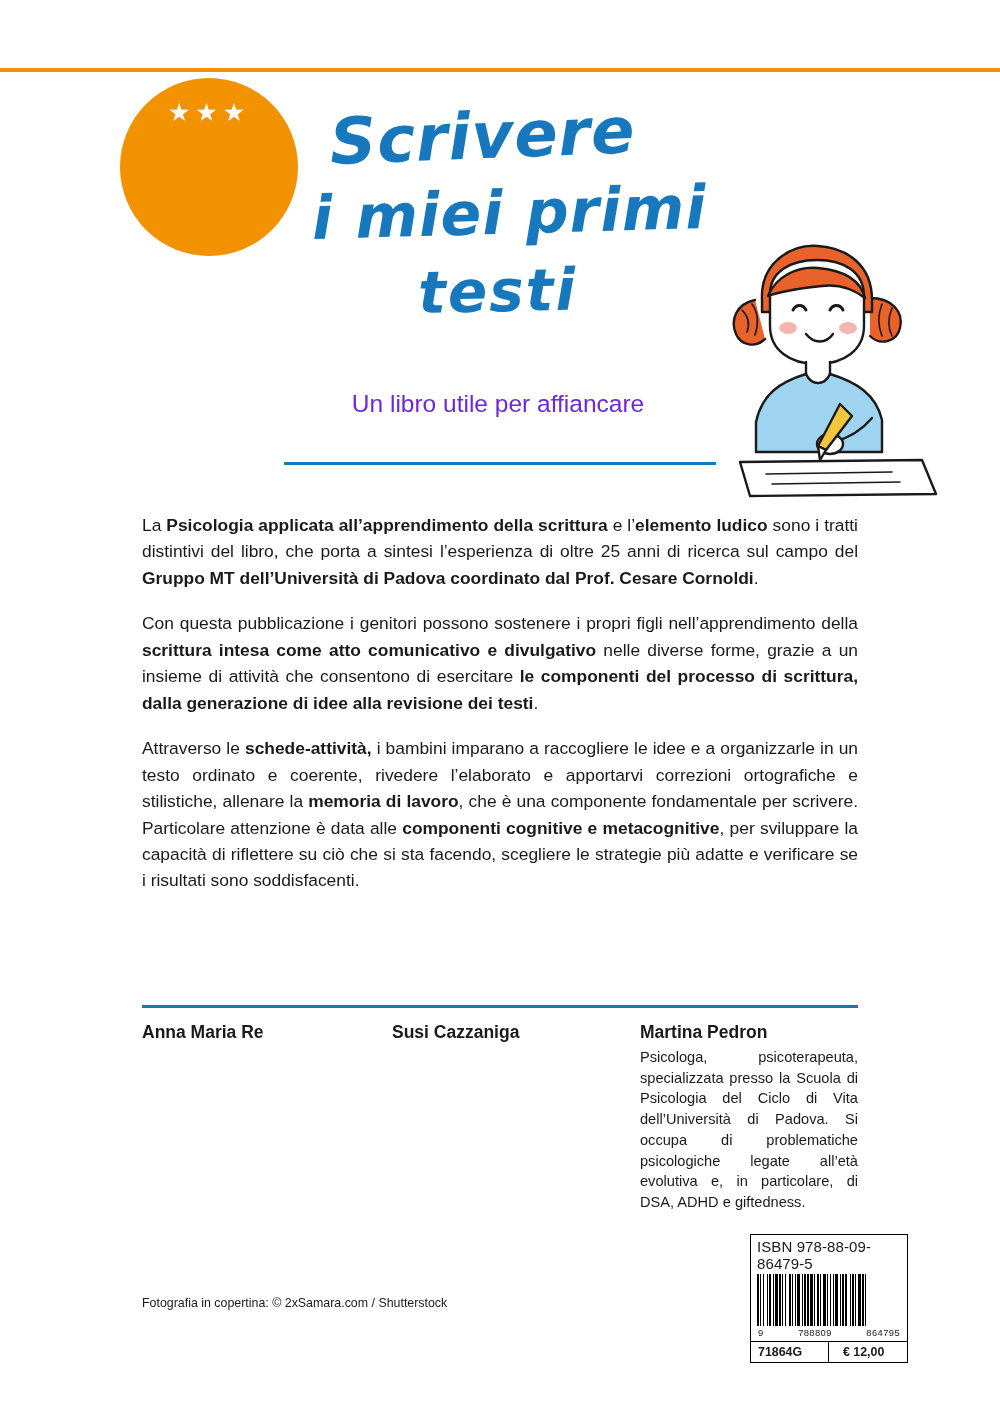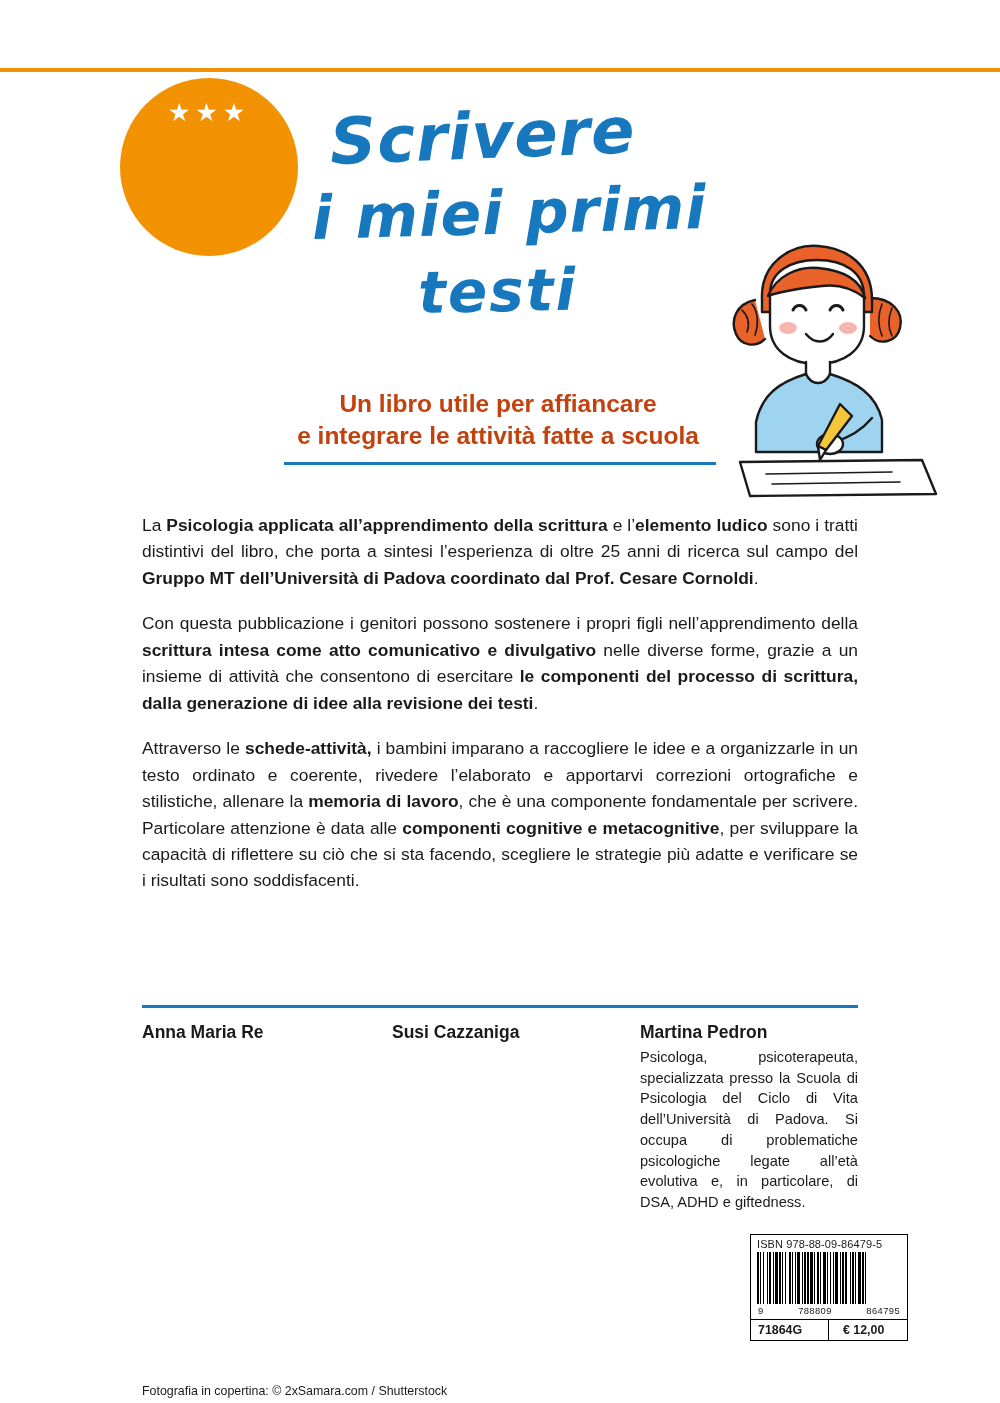--- a/index.html
+++ b/index.html
@@ -74,23 +74,23 @@
   .title-2 { font-size: 60px; letter-spacing: 1px; margin-top: 14px; margin-left: -18px; transform: rotate(-1.6deg); transform-origin: left center;}
   .title-3 { font-size: 58px; letter-spacing: 2px; margin-top: 16px; margin-left: 88px; transform: rotate(-1.2deg); transform-origin: left center;}
 
   
   .subtitle {
     position: absolute;
     top: 388px;
     left: 272px;
     width: 452px;
     text-align: center;
-    color: #c2410c;
+    color: #6d28d9;
     font-size: 24.5px;
-    font-weight: bold;
+    font-weight: normal;
     line-height: 1.3;
   }
   .subtitle-rule {
     position: absolute;
     top: 462px;
     left: 284px;
     width: 432px;
     height: 3px;
     background: #1878BE;
   }
@@ -150,39 +150,39 @@
   .author-bio {
     font-size: 14.6px;
     line-height: 1.42;
     text-align: justify;
     color: #1a1a1a;
   }
 
   
   .credit {
     position: absolute;
-    top: 1384px;
+    top: 1296px;
     left: 142px;
     font-size: 12.4px;
     color: #1a1a1a;
   }
 
   
   .barcode-block {
     position: absolute;
     top: 1234px;
     left: 750px;
     width: 158px;
     background: #ffffff;
     border: 1px solid #000;
     padding: 0;
   }
   .isbn-text {
     font-family: "Liberation Sans", sans-serif;
-    font-size: 11px;
+    font-size: 15px;
     padding: 3px 0 2px 6px;
     letter-spacing: 0.1px;
   }
   .bars {
     height: 52px;
     margin: 0 6px;
     display: flex;
     align-items: stretch;
   }
   .bars i { display: block; background: #000; height: 100%; }
@@ -220,21 +220,20 @@
 </div>
 
 <div class="title-block">
   <div class="title-line title-1">Scrivere</div>
   <div class="title-line title-2">i miei primi</div>
   <div class="title-line title-3">testi</div>
 </div>
 
 <div class="subtitle">
   <div>Un libro utile per affiancare</div>
-  <div>e integrare le attività fatte a scuola</div>
 </div>
 <div class="subtitle-rule"></div>
 
 <svg class="illo" viewBox="0 0 230 270">
   <g fill="none" stroke="#1a1a1a" stroke-width="2.4" stroke-linejoin="round" stroke-linecap="round">
 
     <path d="M33 62 C14 66, 8 82, 14 96 C19 108, 34 110, 43 101" fill="#E8622A" stroke="#1a1a1a"></path>
     <path d="M20 72 C26 78, 28 86, 25 94" stroke="#1a1a1a" stroke-width="1.6" fill="none"></path>
     <path d="M30 66 C36 74, 37 86, 33 97" stroke="#1a1a1a" stroke-width="1.6" fill="none"></path>
 

